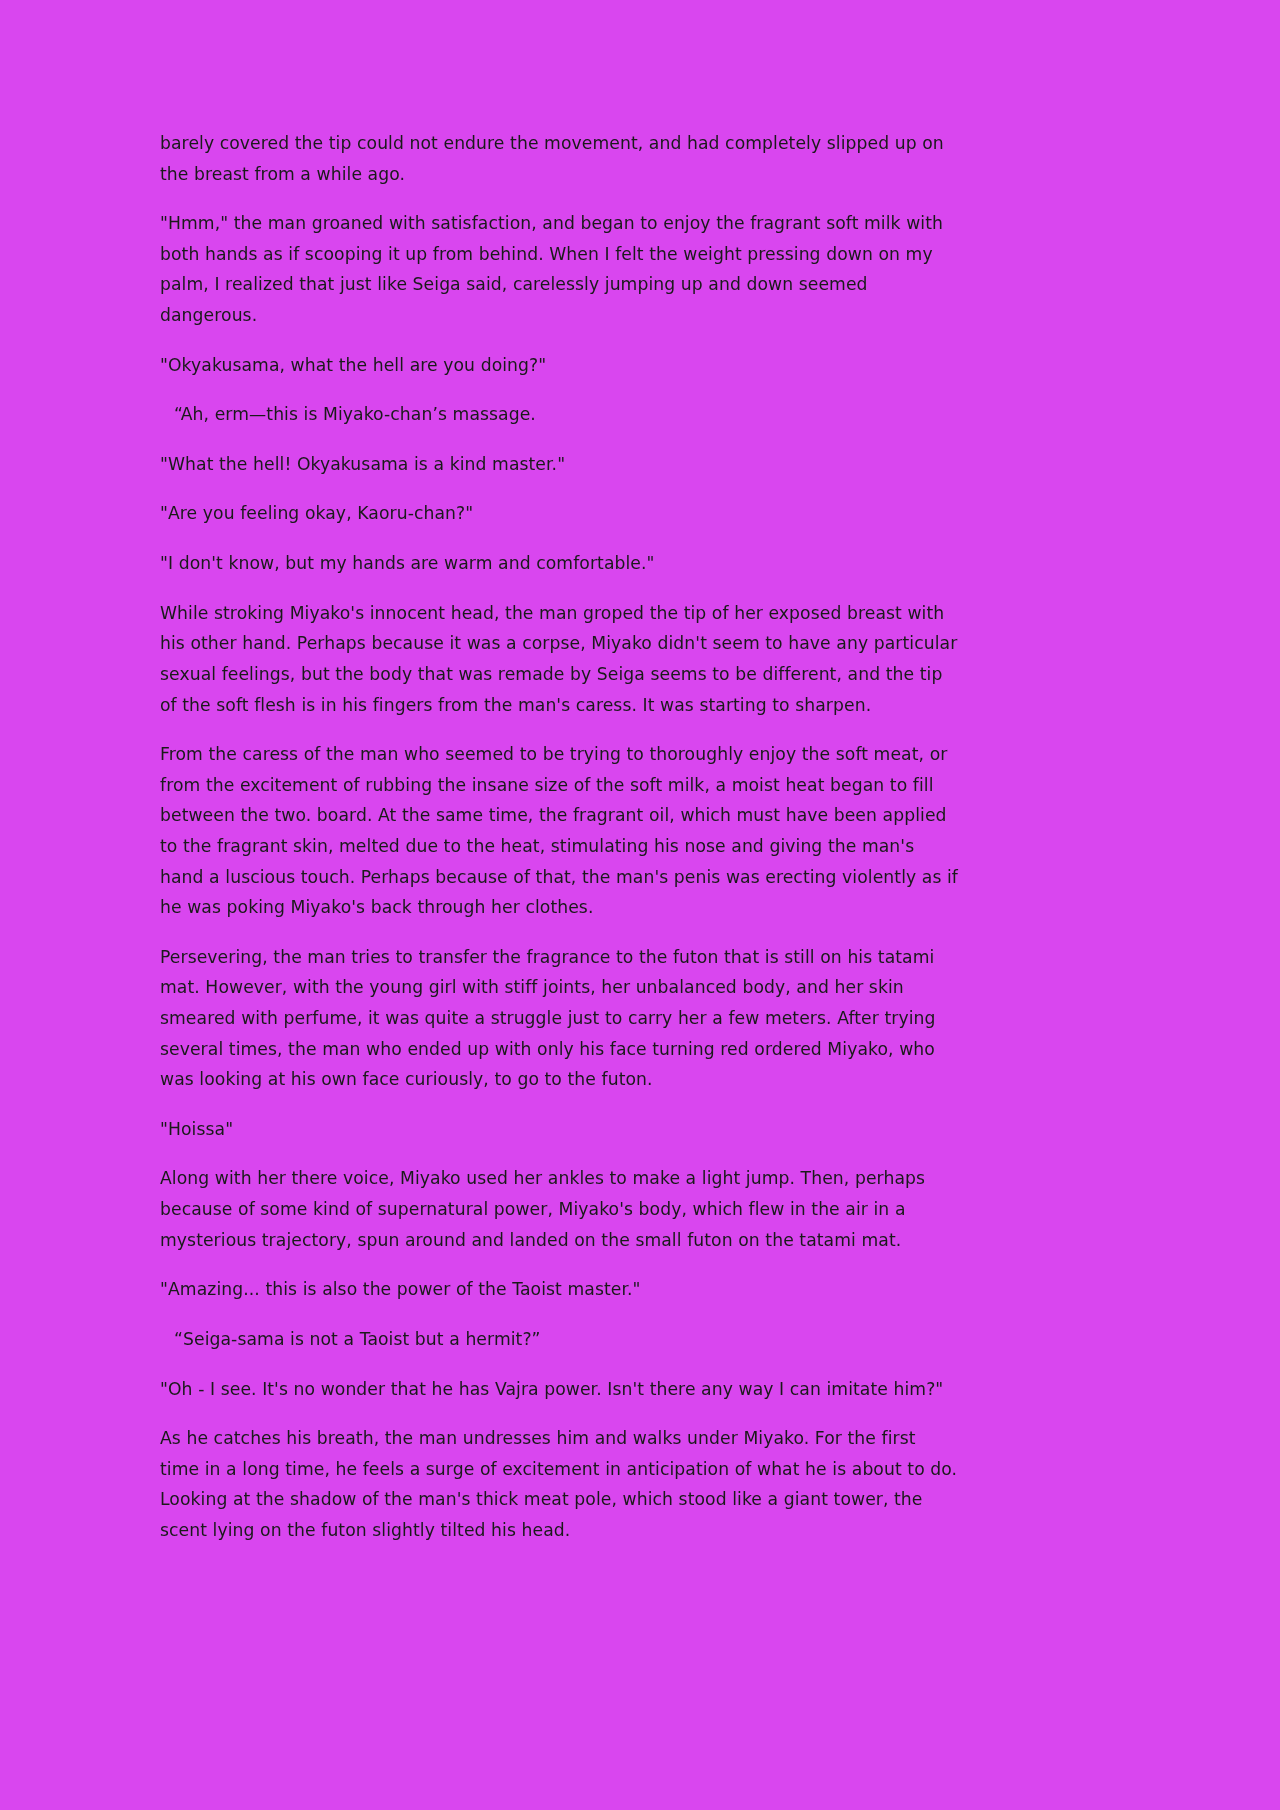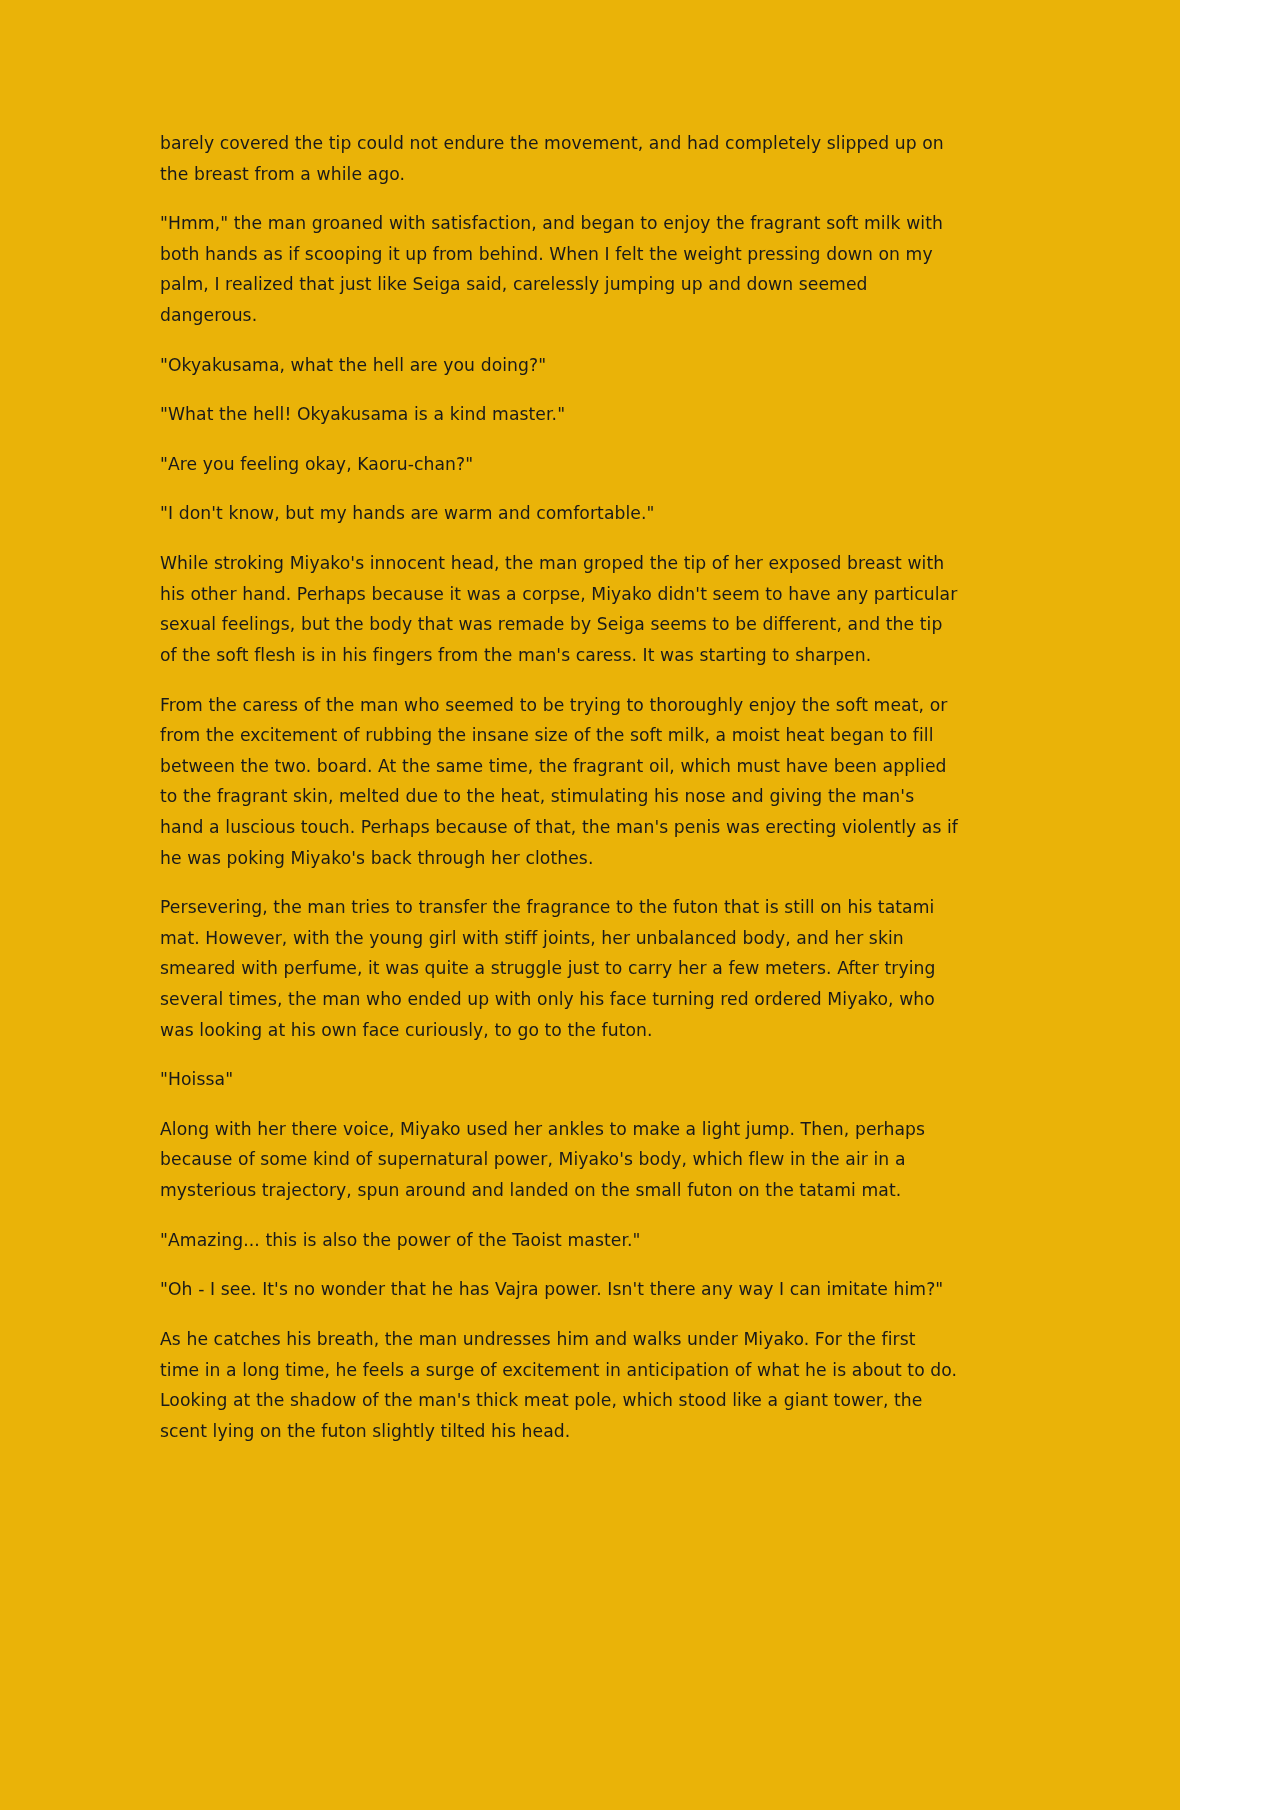--- a/index.html
+++ b/index.html
@@ -7,25 +7,25 @@
     padding: 0;
     background: #ffffff;
   }
   body {
     width: 1280px;
     min-height: 1810px;
     font-family: "DejaVu Sans", "Liberation Sans", sans-serif;
     color: #000000;
   }
   .page {
-    width: 1180px;
+    width: 1280px;
     min-height: 1810px;
     box-sizing: border-box;
     padding: 128px 160px 60px 160px;
-    background: #eab308;
+    background: #d946ef;
   }
   .doc-body {
     width: 800px;
   }
   p.para {
     font-size: 17.2px;
     line-height: 1.78;
     margin: 0 0 19px 0;
     text-align: left;
     color: #1a1a1a;
@@ -36,25 +36,27 @@
   }
 </style>
 </head>
 <body>
 
 <div class="page">
   <div class="doc-body">
     <p class="para">barely covered the tip could not endure the movement, and had completely slipped up on the breast from a while ago.</p>
     <p class="para">"Hmm," the man groaned with satisfaction, and began to enjoy the fragrant soft milk with both hands as if scooping it up from behind. When I felt the weight pressing down on my palm, I realized that just like Seiga said, carelessly jumping up and down seemed dangerous.</p>
     <p class="para">"Okyakusama, what the hell are you doing?"</p>
+    <p class="para indented">“Ah, erm—this is Miyako-chan’s massage.</p>
     <p class="para">"What the hell! Okyakusama is a kind master."</p>
     <p class="para">"Are you feeling okay, Kaoru-chan?"</p>
     <p class="para">"I don't know, but my hands are warm and comfortable."</p>
     <p class="para">While stroking Miyako's innocent head, the man groped the tip of her exposed breast with his other hand. Perhaps because it was a corpse, Miyako didn't seem to have any particular sexual feelings, but the body that was remade by Seiga seems to be different, and the tip of the soft flesh is in his fingers from the man's caress. It was starting to sharpen.</p>
     <p class="para">From the caress of the man who seemed to be trying to thoroughly enjoy the soft meat, or from the excitement of rubbing the insane size of the soft milk, a moist heat began to fill between the two. board. At the same time, the fragrant oil, which must have been applied to the fragrant skin, melted due to the heat, stimulating his nose and giving the man's hand a luscious touch. Perhaps because of that, the man's penis was erecting violently as if he was poking Miyako's back through her clothes.</p>
     <p class="para">Persevering, the man tries to transfer the fragrance to the futon that is still on his tatami mat. However, with the young girl with stiff joints, her unbalanced body, and her skin smeared with perfume, it was quite a struggle just to carry her a few meters. After trying several times, the man who ended up with only his face turning red ordered Miyako, who was looking at his own face curiously, to go to the futon.</p>
     <p class="para">"Hoissa"</p>
     <p class="para">Along with her there voice, Miyako used her ankles to make a light jump. Then, perhaps because of some kind of supernatural power, Miyako's body, which flew in the air in a mysterious trajectory, spun around and landed on the small futon on the tatami mat.</p>
     <p class="para">"Amazing... this is also the power of the Taoist master."</p>
+    <p class="para indented">“Seiga-sama is not a Taoist but a hermit?”</p>
     <p class="para">"Oh - I see. It's no wonder that he has Vajra power. Isn't there any way I can imitate him?"</p>
     <p class="para">As he catches his breath, the man undresses him and walks under Miyako. For the first time in a long time, he feels a surge of excitement in anticipation of what he is about to do. Looking at the shadow of the man's thick meat pole, which stood like a giant tower, the scent lying on the futon slightly tilted his head.</p>
   </div>
 </div>
 
 </body></html>

